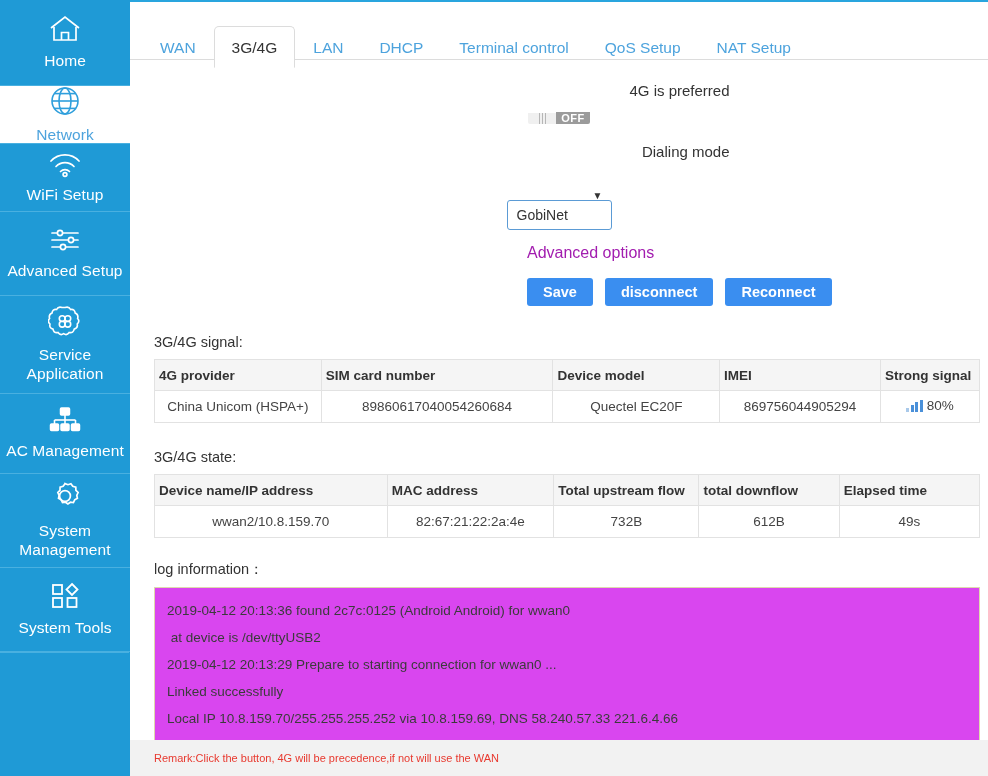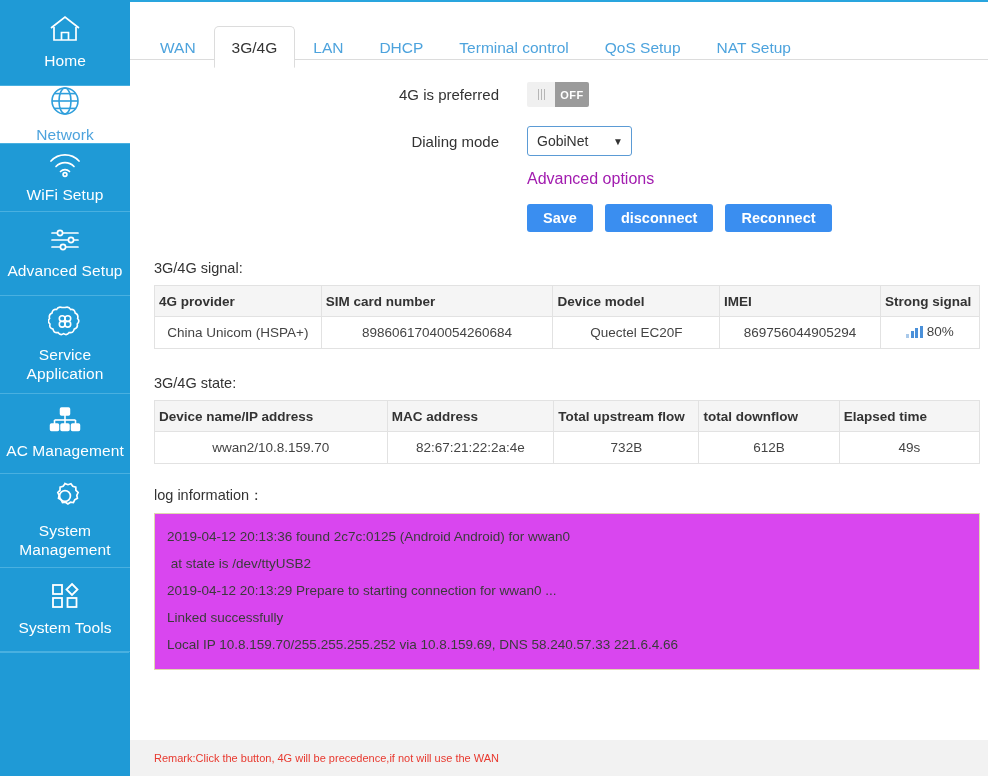--- a/index.html
+++ b/index.html
@@ -70,32 +70,33 @@
     border-bottom: 1px solid #ffffff;
     border-radius: 5px 5px 0 0;
     padding-top: 12px; padding-bottom: 10px;
   }
 
   
   #body { position: relative; flex: 1 1 auto; padding: 0; }
 
   
   #form-area { padding: 22px 0 0 0; }
-  .form-row { display: flex; align-items: center; margin-bottom: 19px; }
+  .form-row { display: flex; align-items: center; margin-bottom: 19px; flex-direction: column; }
   .form-label {
     width: 397px; text-align: right; padding-right: 28px;
     font-size: 15px; color: #333333;
   }
   .form-field { display: flex; align-items: center; }
 
   
   .toggle {
     display: inline-flex; width: 62px; height: 25px;
     border-radius: 2px; overflow: hidden; cursor: pointer;
     user-select: none;
+    align-items: flex-end;
   }
   .toggle .knob {
     width: 28px; background: #f0f0f0;
     display: flex; align-items: center; justify-content: center;
   }
   .toggle .knob .grip {
     display: inline-block; width: 7px; height: 11px;
     background: repeating-linear-gradient(to right,#b6b6b6 0 1px,transparent 1px 3px);
   }
   .toggle .state {
@@ -105,21 +106,21 @@
   }
 
   
   .sel-wrap { position: relative; }
   select.styled {
     -webkit-appearance: none; appearance: none;
     width: 105px; height: 30px;
     border: 1px solid #5b9bd5; border-radius: 3px;
     background: #ffffff; color: #333333;
     font-size: 14px; font-family: "Liberation Sans", sans-serif;
-    padding: 0 24px 0 9px; cursor: pointer; outline: none;
+    padding: 0 24px 0 9px; cursor: pointer; outline: none; margin-top: 40px;
   }
   .sel-wrap .caret {
     position: absolute; right: 9px; top: 50%; transform: translateY(-50%);
     font-size: 10px; color: #333; pointer-events: none;
   }
 
   .adv-row { margin: -5px 0 16px 0; display: flex; }
   .adv-left { width: 397px; }
   a.adv-link {
     color: #a21caf; font-size: 16px; text-decoration: none; cursor: pointer;
@@ -423,21 +424,21 @@
           </tr>
         </tbody>
           </table>
       </div>
 
       <div class="gap-2"></div>
 
       <div class="log-label">log information：</div>
       <div class="log-box">
         <div class="log-line">2019-04-12 20:13:36 found 2c7c:0125 (Android Android) for wwan0</div>
-        <div class="log-line"> at state is /dev/ttyUSB2</div>
+        <div class="log-line"> at device is /dev/ttyUSB2</div>
         <div class="log-line">2019-04-12 20:13:29 Prepare to starting connection for wwan0 ...</div>
         <div class="log-line">Linked successfully</div>
         <div class="log-line">Local IP 10.8.159.70/255.255.255.252 via 10.8.159.69, DNS 58.240.57.33 221.6.4.66</div>
       </div>
 
       <div id="remark-band">
         <div id="remark-text">Remark:Click the button, 4G will be precedence,if not will use the WAN</div>
       </div>
 
     </div>

